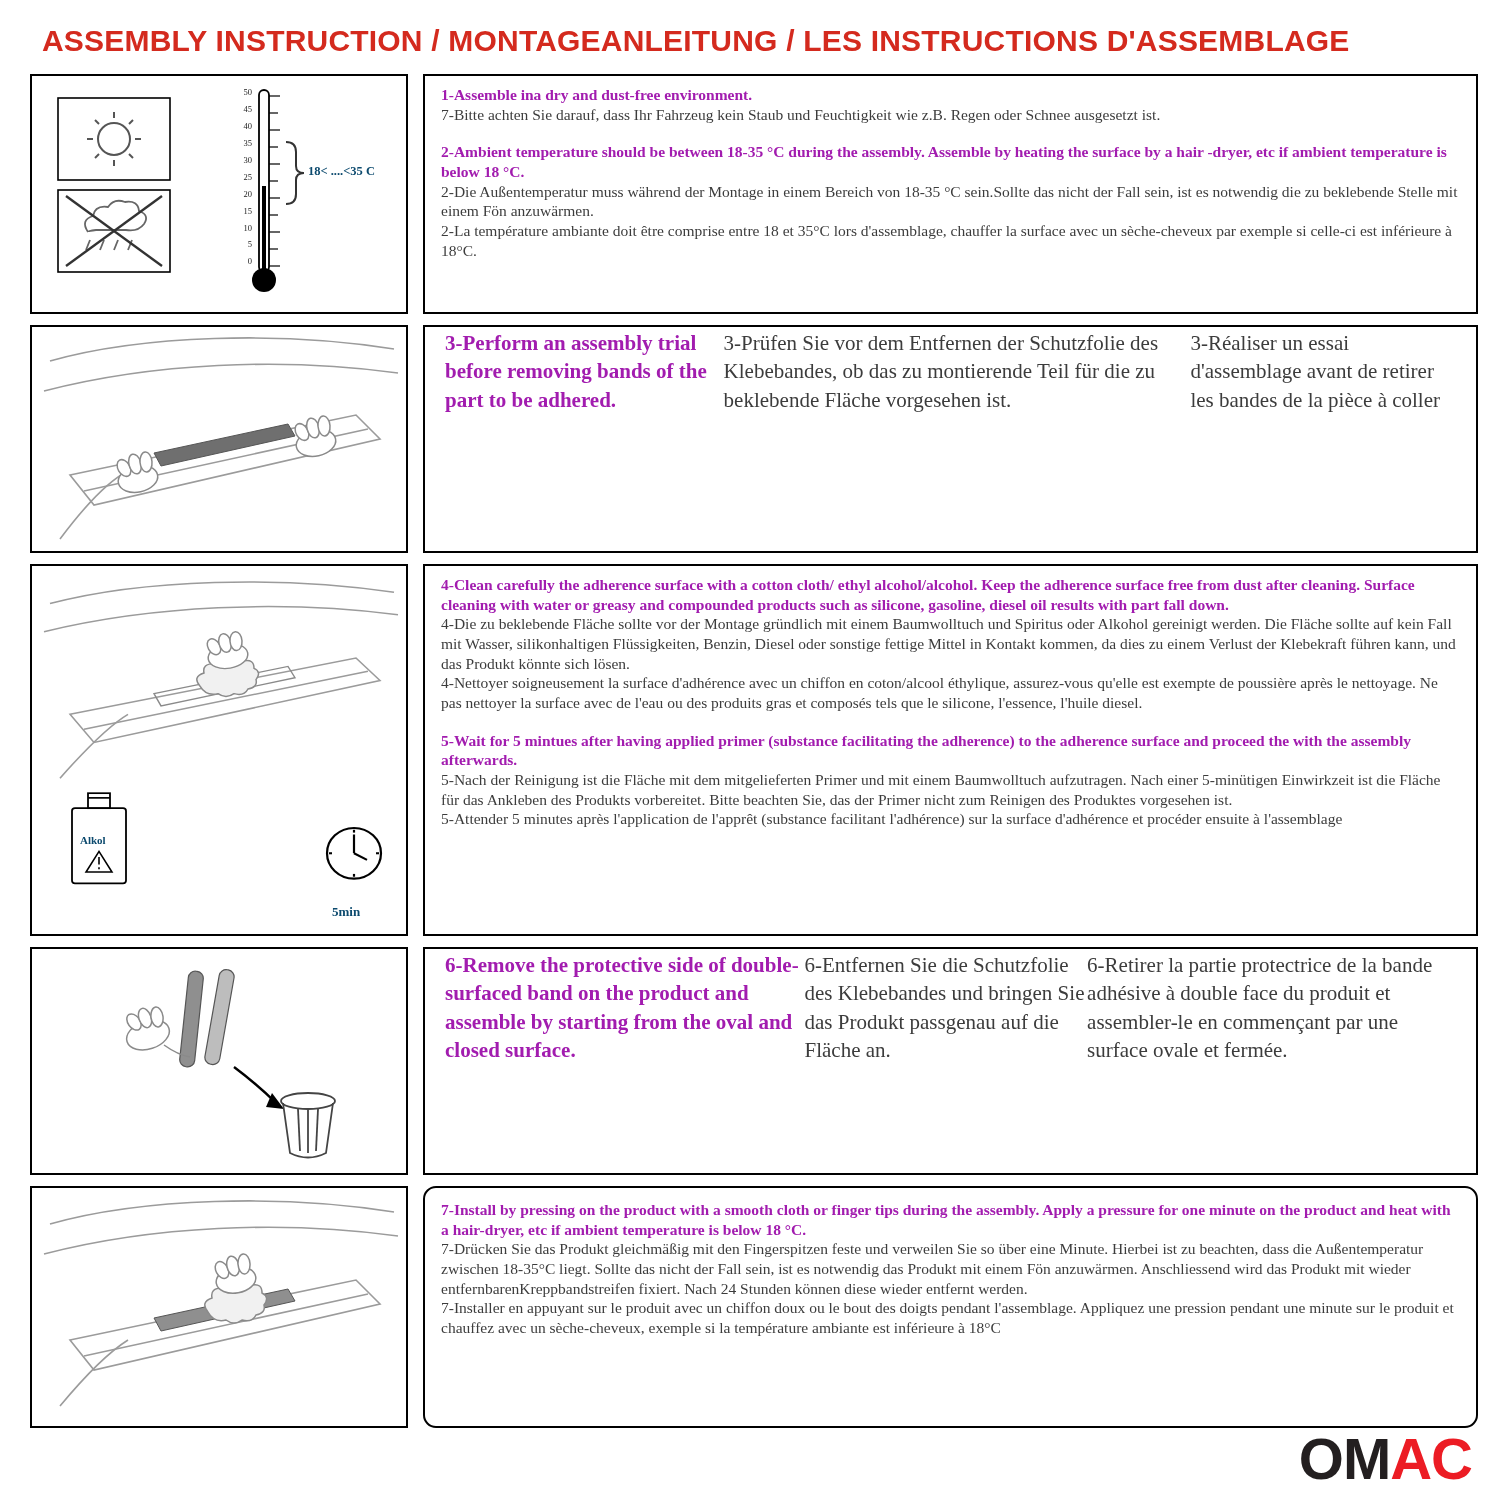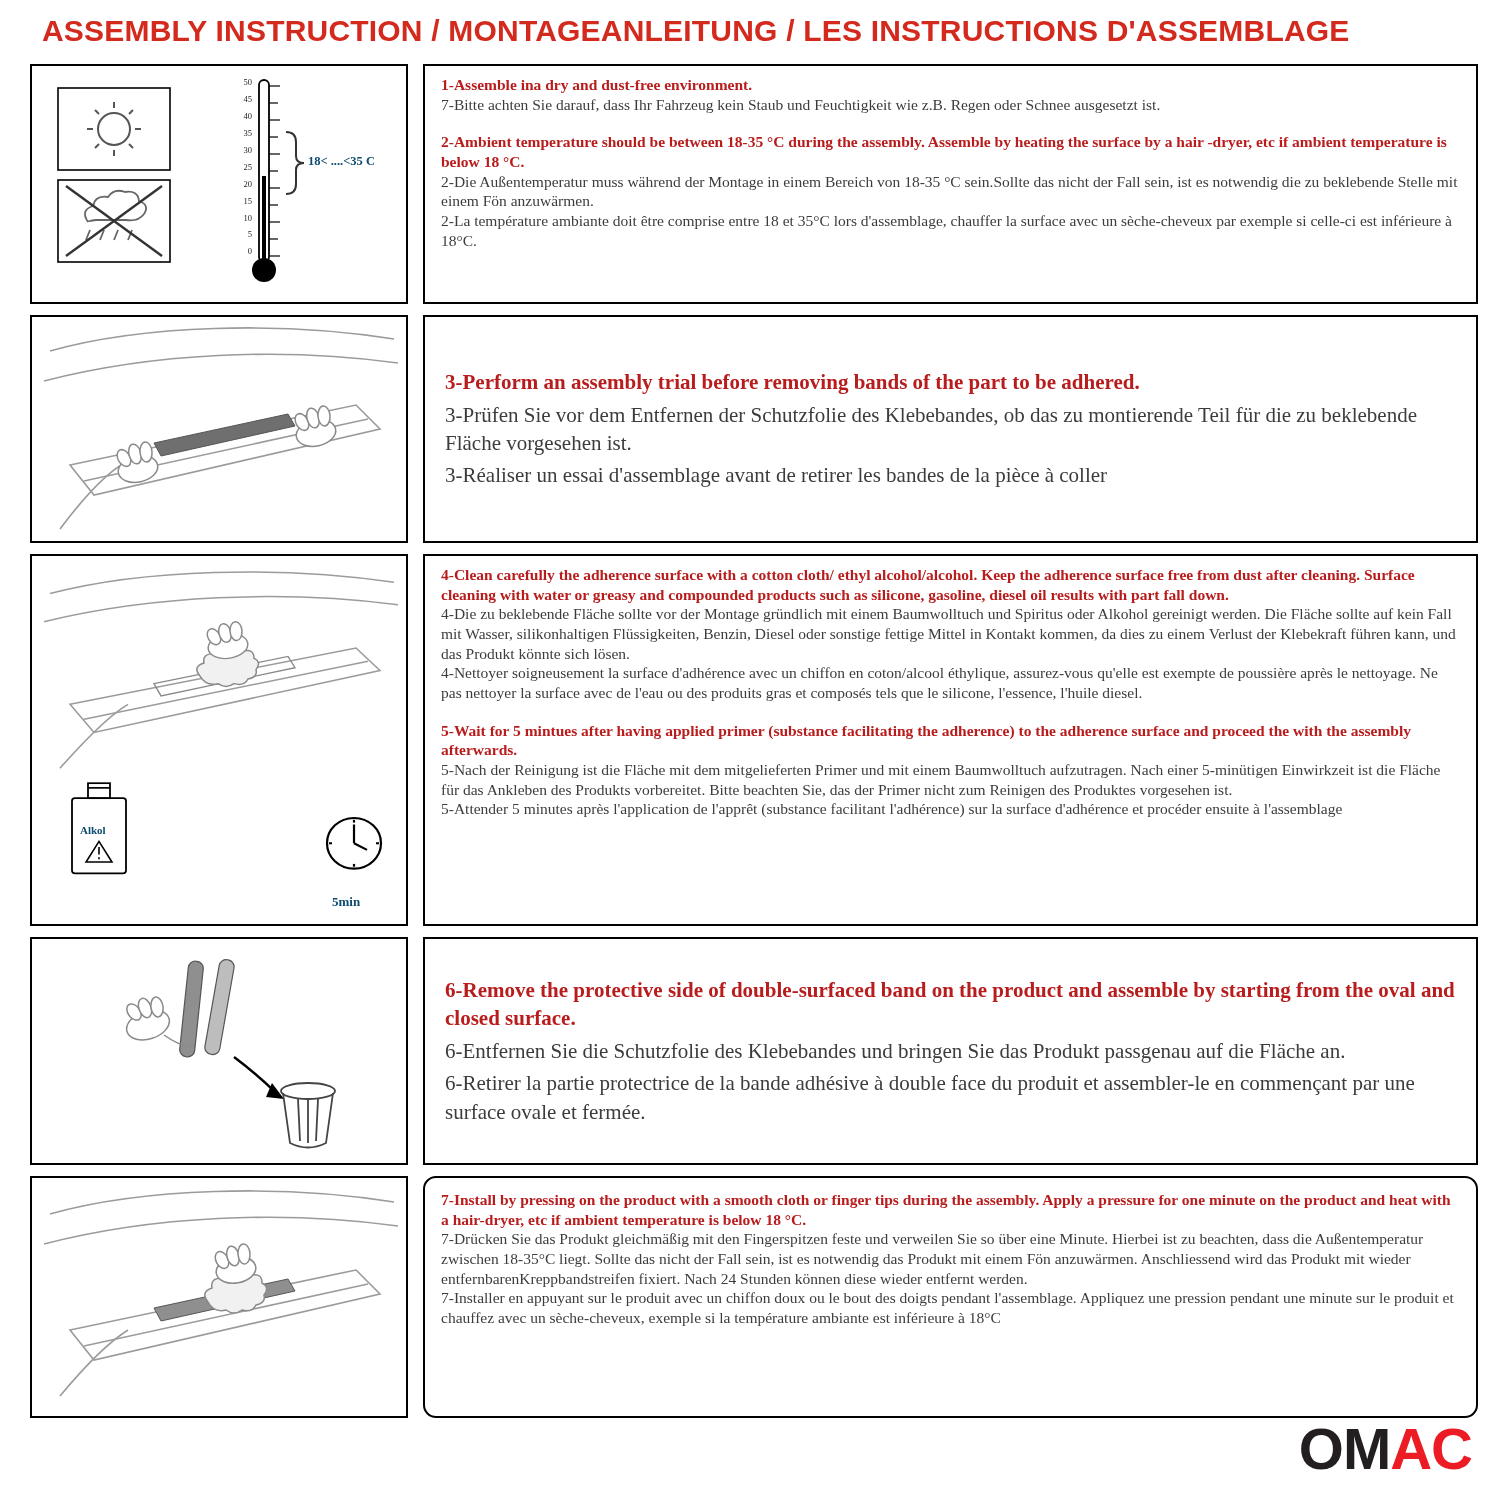--- a/index.html
+++ b/index.html
@@ -1,39 +1,39 @@
 <!DOCTYPE html>
 <html><head>
 <meta charset="utf-8">
 <style>
   html,body{margin:0;padding:0;background:#fff;}
   .page{
     width:1500px;height:1500px;box-sizing:border-box;
-    padding:8px 22px 0 30px;
+    padding:18px 22px 0 30px;
     font-family:"Liberation Sans","DejaVu Sans",sans-serif;
     color:#3a3a3a;background:#fff;position:relative;overflow:hidden;
   }
   .title{
     color:#d42a1e;font-weight:bold;font-size:30px;letter-spacing:.2px;
     margin:6px 0 16px 12px;
   }
   .rows{display:flex;flex-direction:column;gap:11px;font-family:Liberation Serif, serif;}
   .row{display:flex;gap:15px;}
   .illus{
     width:378px;flex-shrink:0;border:2px solid #000;background:#fff;
     position:relative;box-sizing:border-box;
   }
   .textbox{
     flex:1;border:2px solid #000;background:#fff;box-sizing:border-box;
     padding:9px 16px;font-size:15.5px;line-height:1.27;color:#3c3c3c;
   }
-  .textbox.center{display:flex;flex-direction:column;justify-content:center;padding:0 20px;}
+  .textbox.center{display:flex;flex-direction:row;padding:0 20px;}
   .textbox.big{font-size:21px;line-height:1.35;}
   .textbox p{margin:0;}
-  .textbox p.b{font-weight:bold;color:#b91c1c;}
+  .textbox p.b{font-weight:bold;color:#a21caf;}
   .textbox p.gap{margin-top:18px;}
   .textbox.big p{margin:2px 0;}
   .h-r1{height:240px;}
   .h-r2{height:228px;}
   .h-r3{height:372px;}
   .h-r4{height:228px;}
   .h-r5{height:242px;}
   .illus svg{display:block;width:100%;height:100%;}
   .ov{position:absolute;color:#0c4a6e;}
   .thermo-scale{

